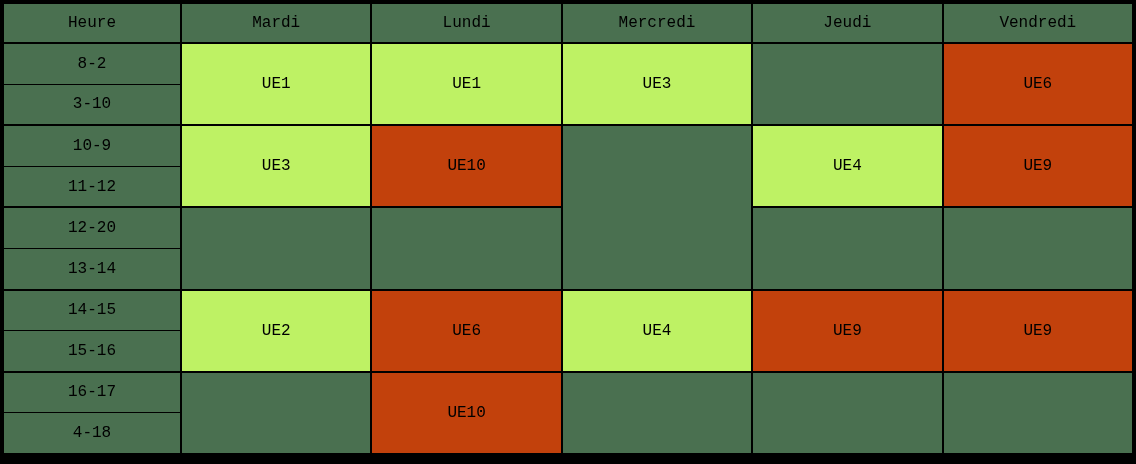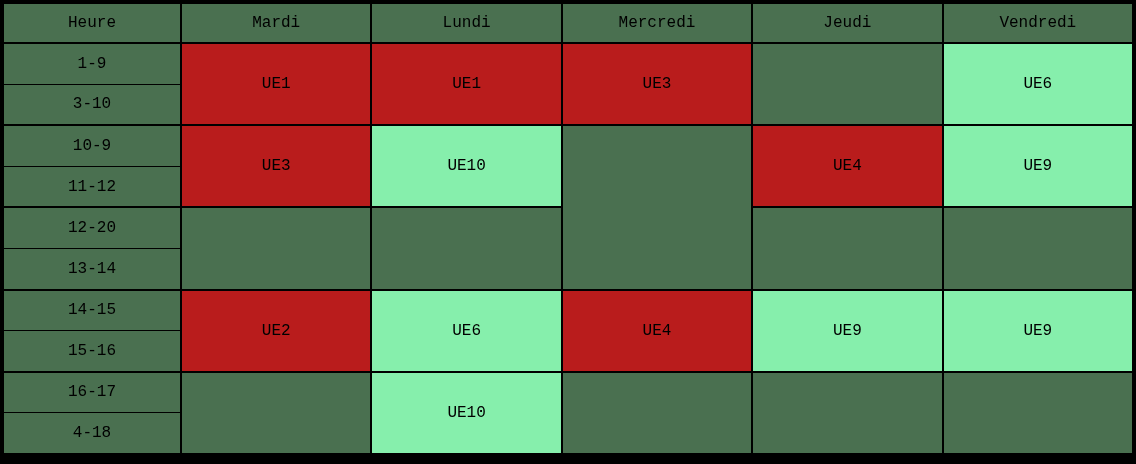--- a/index.html
+++ b/index.html
@@ -12,22 +12,22 @@
     border-collapse:collapse;table-layout:fixed;
     font-family:Liberation Mono, monospace;
     font-size:16px;color:#000;
   }
   td{
     border:2px solid #000;
     text-align:center;vertical-align:middle;
     padding:0;overflow:hidden;white-space:nowrap;
   }
   .green{background:#4A7050;}
-  .lav{background:#b91c1c;margin-left:20px;}
-  .pink{background:#86efac;}
+  .lav{background:#bef264;margin-left:20px;}
+  .pink{background:#c2410c;}
   tr.hdr{height:40px;}
   tr.hr{height:41px;}
   td.thin-b{border-bottom-width:1px;}
   td.thin-t{border-top-width:1px;}
 </style>
 </head>
 <body>
 
 <div class="wrap">
 <table>
@@ -44,21 +44,21 @@
         <tr class="hdr">
     <td class="green">Heure</td>
     <td class="green">Mardi</td>
     <td class="green">Lundi</td>
     <td class="green">Mercredi</td>
     <td class="green">Jeudi</td>
     <td class="green">Vendredi</td>
   </tr>
 
   <tr class="hr">
-    <td class="green thin-b">1-9</td>
+    <td class="green thin-b">8-2</td>
     <td class="lav" rowspan="2">UE1</td>
     <td class="lav" rowspan="2">UE1</td>
     <td class="lav" rowspan="2">UE3</td>
     <td class="green" rowspan="2"></td>
     <td class="pink" rowspan="2">UE6</td>
   </tr>
   <tr class="hr">
     <td class="green thin-t">3-10</td>
   </tr>
 

